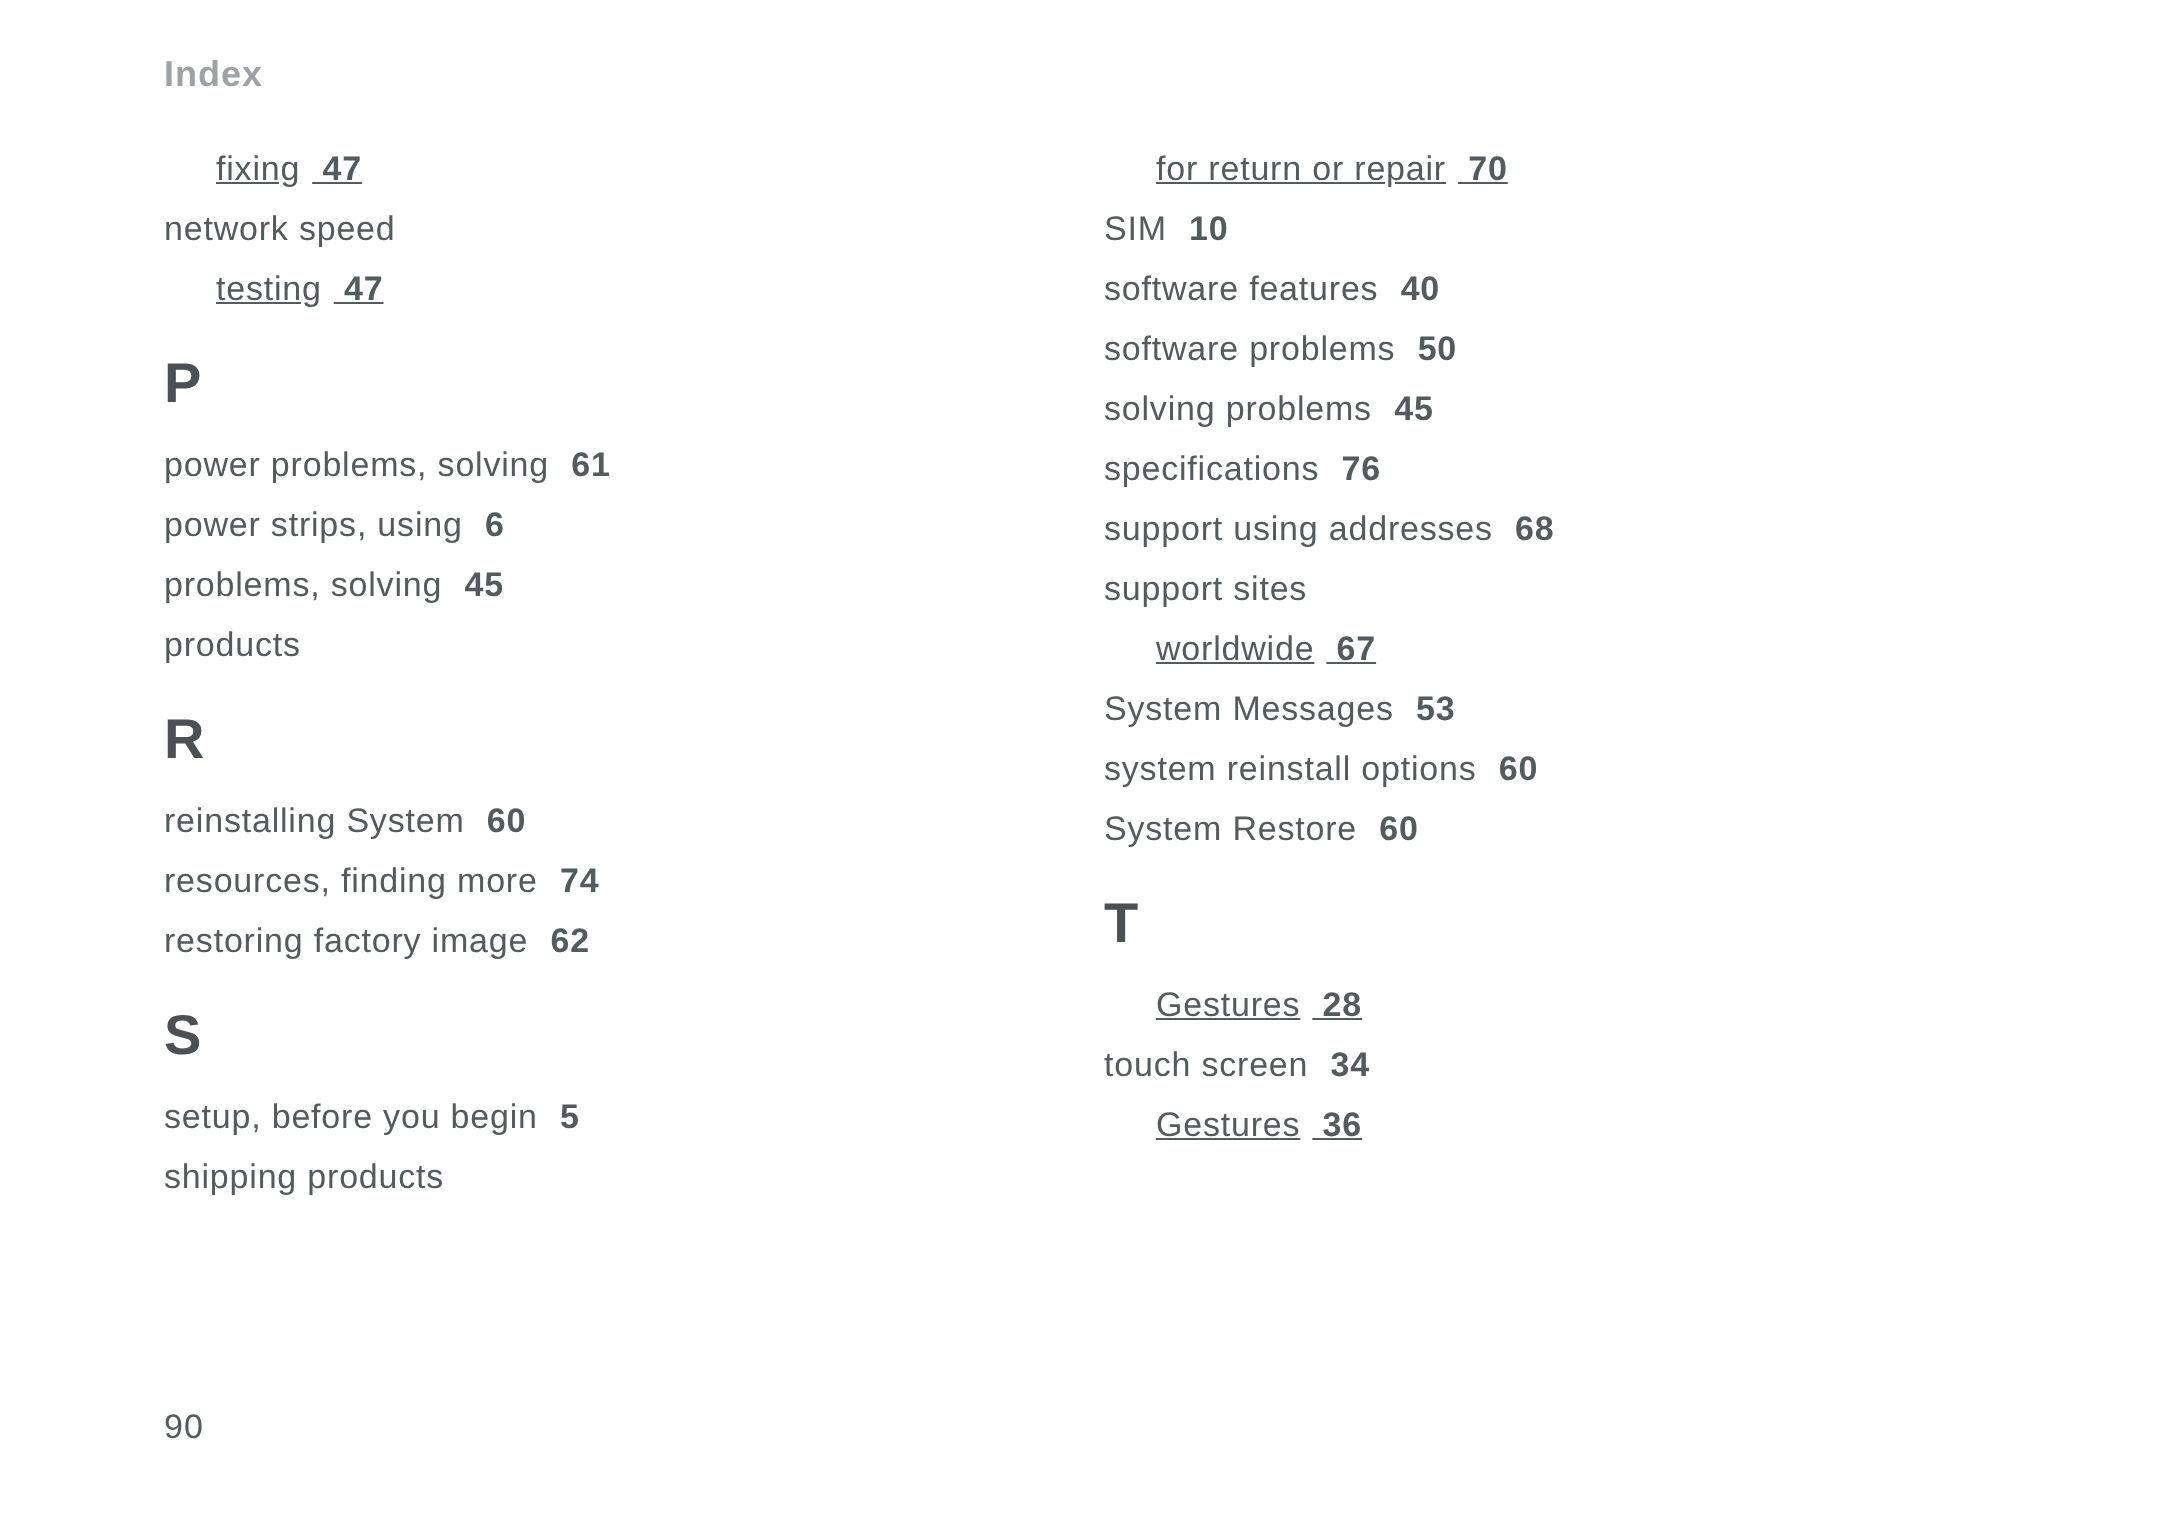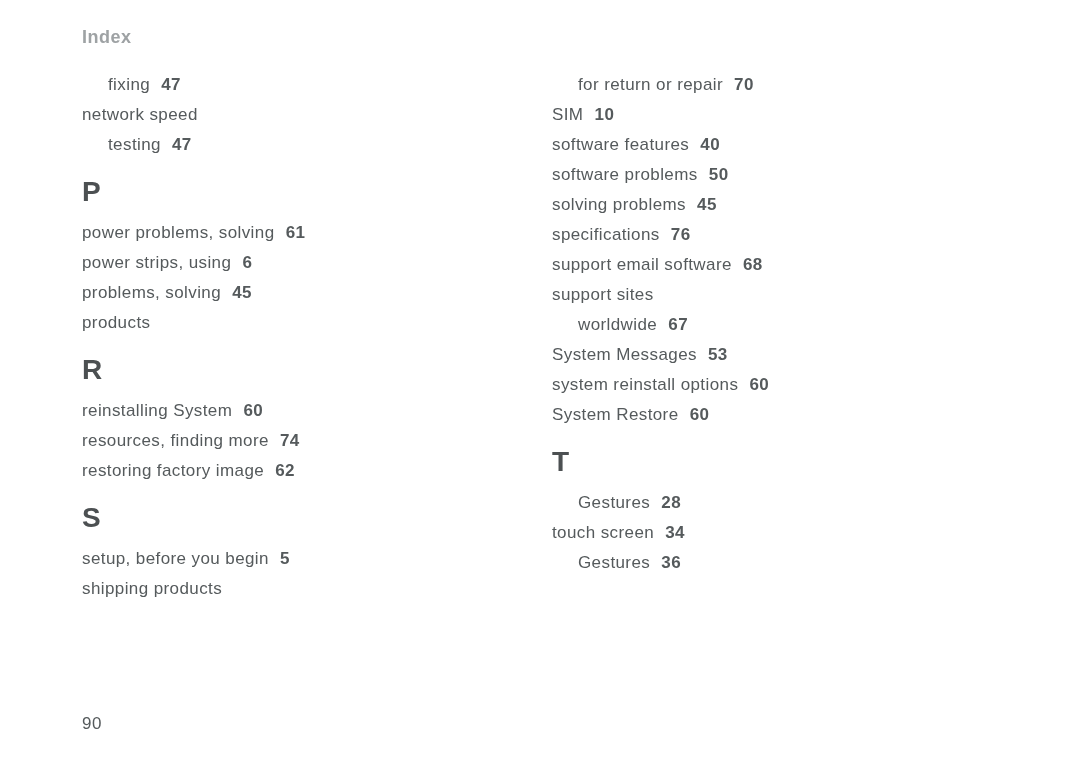--- a/index.html
+++ b/index.html
@@ -40,33 +40,33 @@
   .entry {
     font-size: 17px;
     line-height: 30px;
     color: #555a5c;
     letter-spacing: 0.4px;
     white-space: nowrap;
   }
   .entry .label {
     font-weight: 400;
   }
-  .indent1 { padding-left: 26px; }
+  .indent1 { padding-left: 26px; text-decoration: underline; }
   .section-letter {
     font-size: 28px;
     font-weight: 700;
     color: #4c5052;
     margin-top: 16px;
     margin-bottom: 10px;
     letter-spacing: 1px;
   }
   .pagenum {
     position: absolute;
     left: 72px;
-    bottom: 32px;
+    bottom: 42px;
     font-size: 17px;
     font-weight: 400;
     color: #555a5c;
     letter-spacing: 0.5px;
   }
   .pnum { font-weight: 700; }
 </style>
 </head>
 <body>
 
@@ -91,21 +91,21 @@
         <div class="entry"><span class="label">setup, before you begin</span><span class="pnum" style="padding-left: 6px;">  5</span></div>
         <div class="entry"><span class="label">shipping products</span></div>
       </div>
     <div class="col right" id="col-right">
         <div class="entry indent1"><span class="label">for return or repair</span><span class="pnum" style="padding-left: 6px;">  70</span></div>
         <div class="entry"><span class="label">SIM</span><span class="pnum" style="padding-left: 6px;">  10</span></div>
         <div class="entry"><span class="label">software features</span><span class="pnum" style="padding-left: 6px;">  40</span></div>
         <div class="entry"><span class="label">software problems</span><span class="pnum" style="padding-left: 6px;">  50</span></div>
         <div class="entry"><span class="label">solving problems</span><span class="pnum" style="padding-left: 6px;">  45</span></div>
         <div class="entry"><span class="label">specifications</span><span class="pnum" style="padding-left: 6px;">  76</span></div>
-        <div class="entry"><span class="label">support email software</span><span class="pnum" style="padding-left: 6px;">  68</span></div>
+        <div class="entry"><span class="label">support using addresses</span><span class="pnum" style="padding-left: 6px;">  68</span></div>
         <div class="entry"><span class="label">support sites</span></div>
         <div class="entry indent1"><span class="label">worldwide</span><span class="pnum" style="padding-left: 6px;">  67</span></div>
         <div class="entry"><span class="label">System Messages</span><span class="pnum" style="padding-left: 6px; text-align: center;">  53</span></div>
         <div class="entry"><span class="label">system reinstall options</span><span class="pnum" style="padding-left: 6px;">  60</span></div>
         <div class="entry"><span class="label">System Restore</span><span class="pnum" style="padding-left: 6px;">  60</span></div>
         <div class="section-letter">T</div>
         <div class="entry indent1"><span class="label">Gestures</span><span class="pnum" style="padding-left: 6px;">  28</span></div>
         <div class="entry"><span class="label">touch screen</span><span class="pnum" style="padding-left: 6px;">  34</span></div>
         <div class="entry indent1"><span class="label">Gestures</span><span class="pnum" style="padding-left: 6px;">  36</span></div>
       </div>

